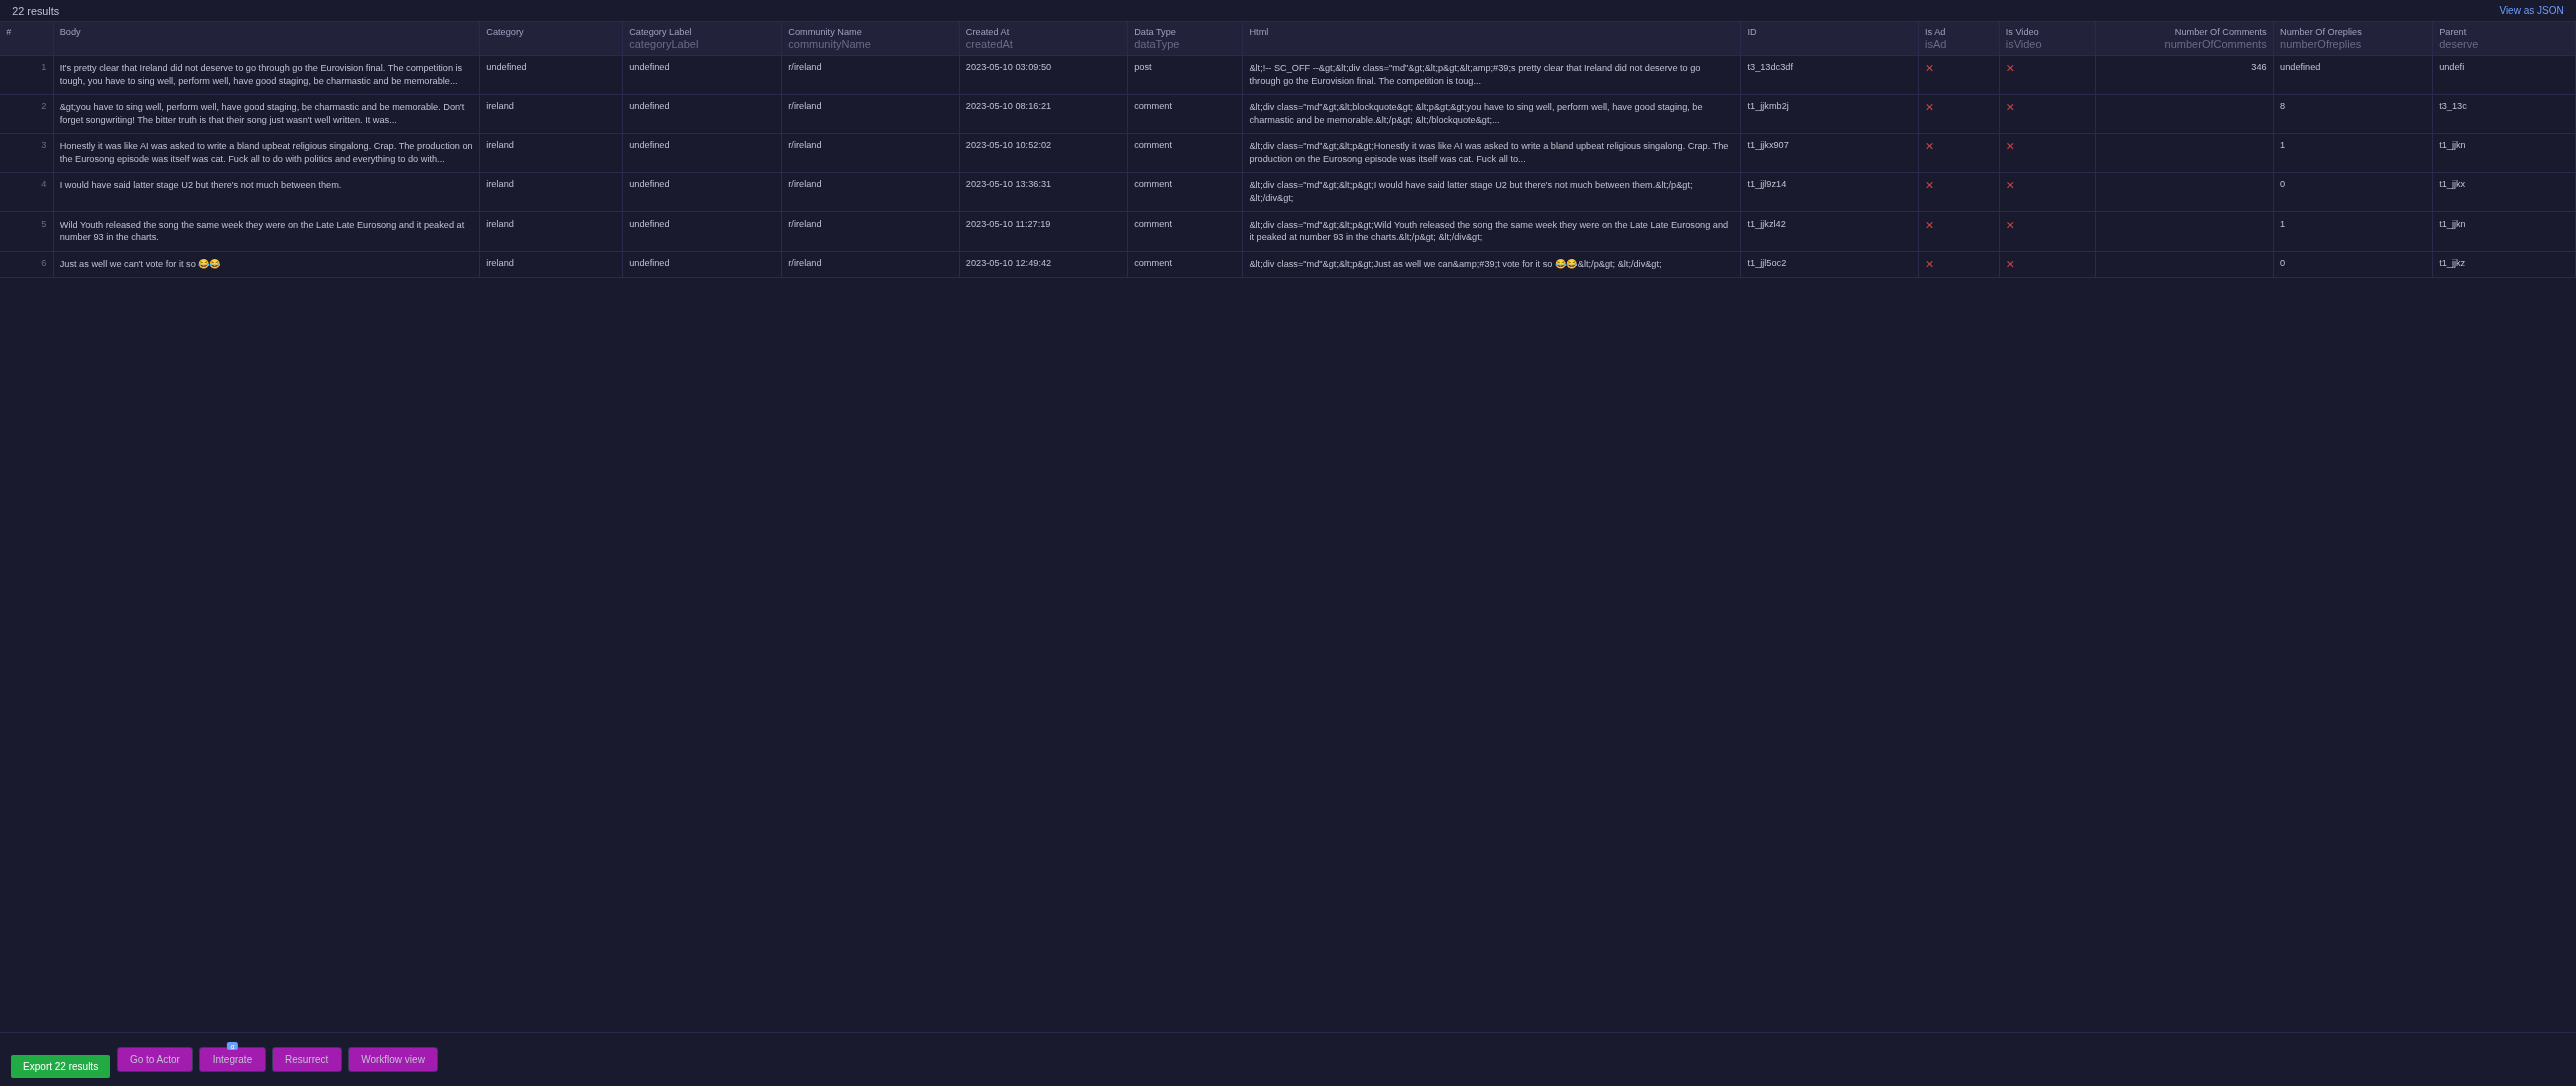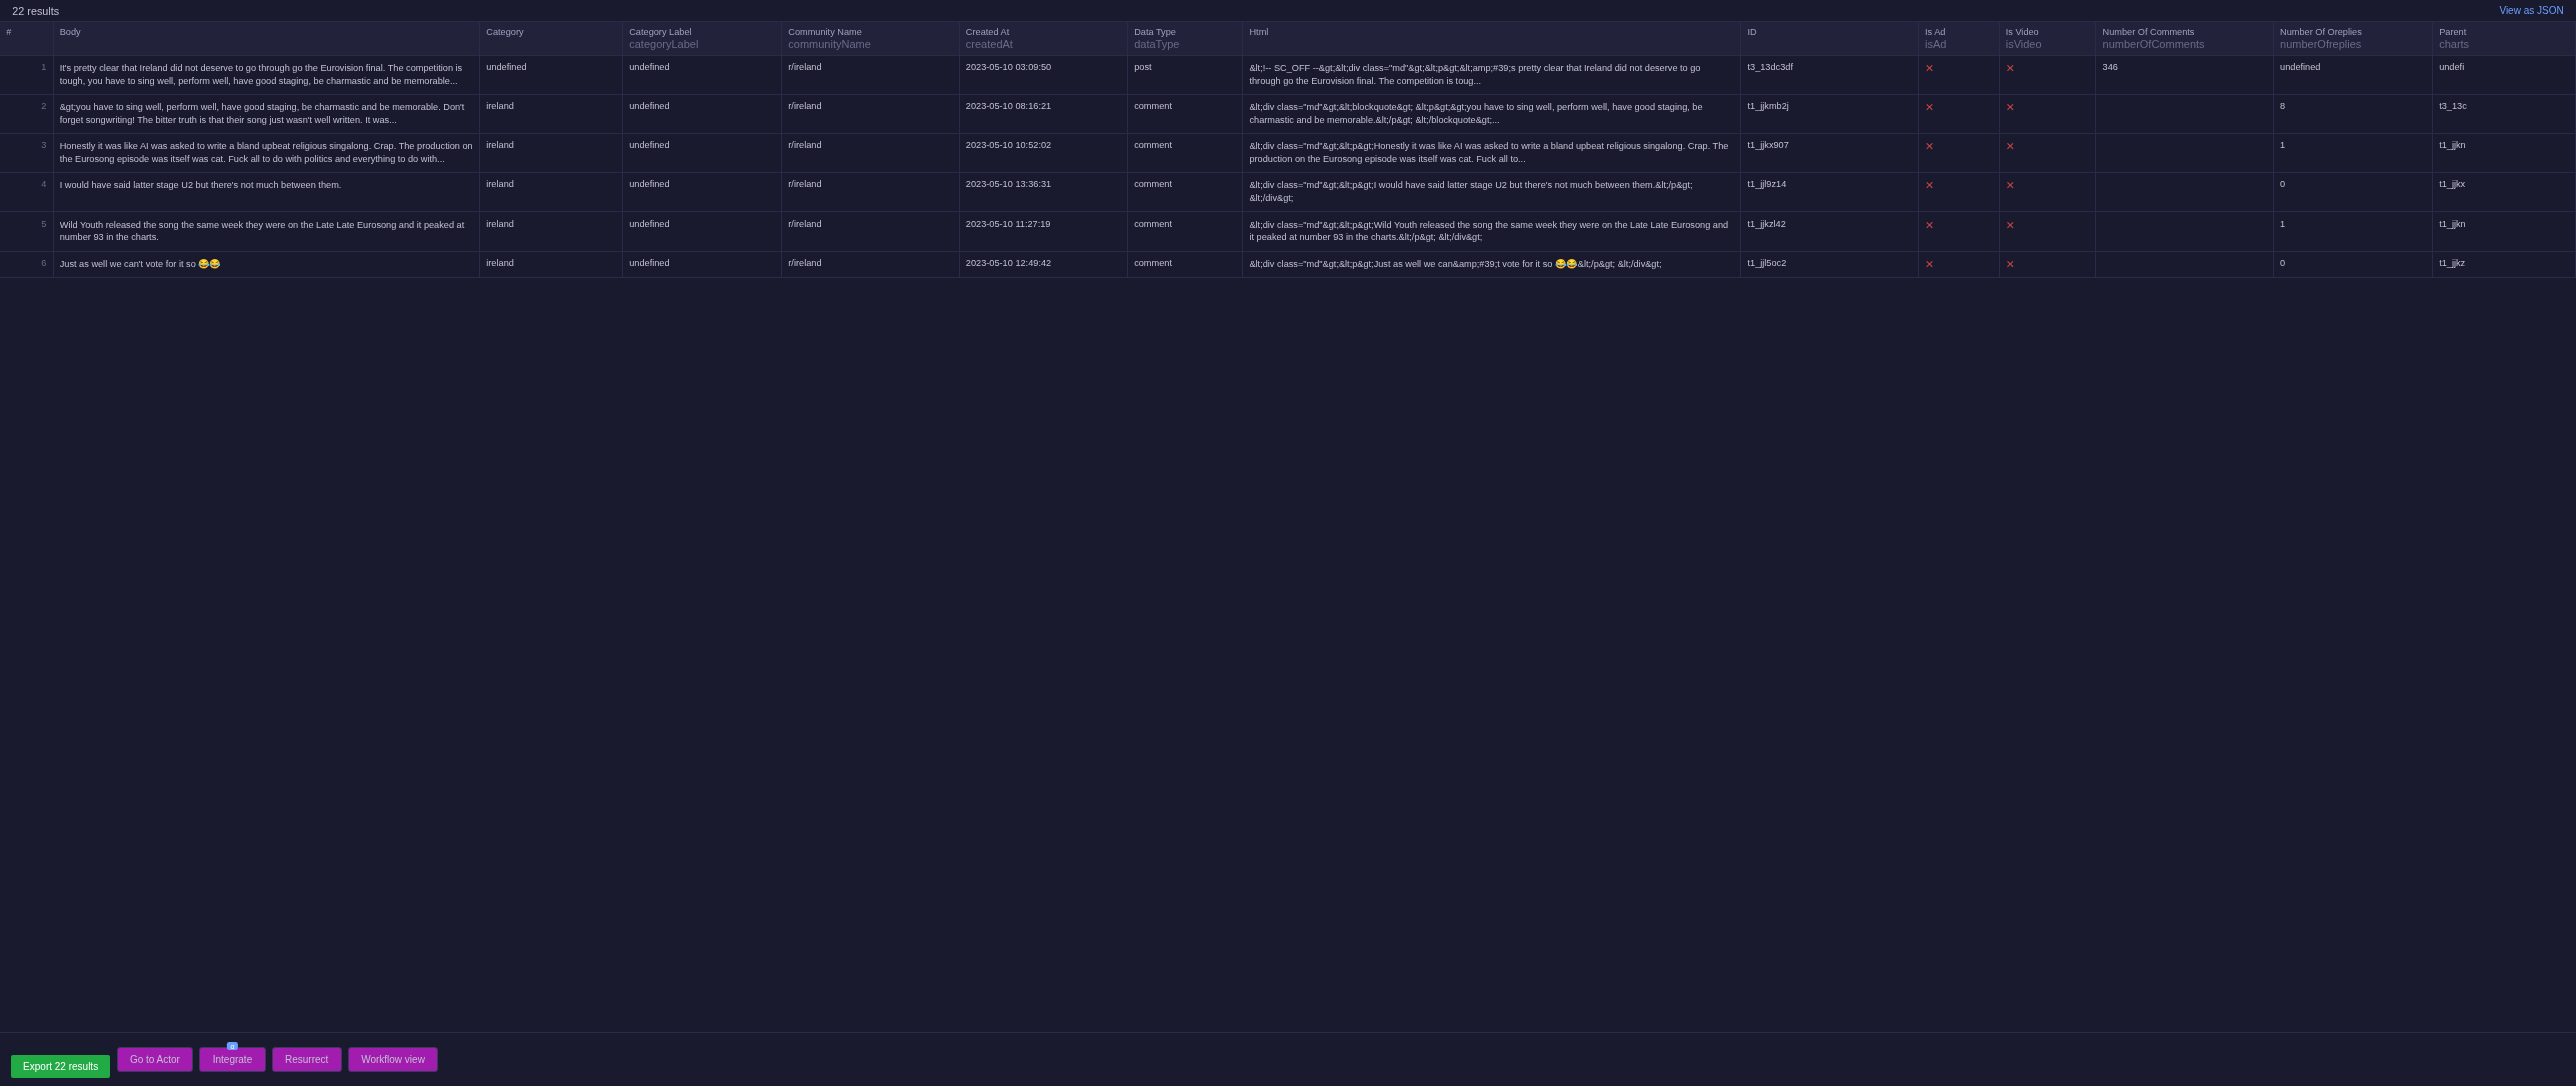--- a/index.html
+++ b/index.html
@@ -153,21 +153,21 @@
     .col-body { width: 185px; }
     .col-category { width: 62px; }
     .col-cat-label { width: 69px; }
     .col-comm-name { width: 77px; }
     .col-created { width: 73px; }
     .col-datatype { width: 50px; }
     .col-html { width: 216px; }
     .col-id { width: 77px; }
     .col-isad { width: 35px; }
     .col-isvideo { width: 42px; }
-    .col-numcomments { width: 77px; }
+    .col-numcomments { width: 77px; text-align: right; }
     .col-numofreplies { width: 69px; }
     .col-parent { width: 62px; }
 
     .cell-truncate {
       display: -webkit-box;
       -webkit-line-clamp: 4;
       -webkit-box-orient: vertical;
       overflow: hidden;
       line-height: 1.4;
     }
@@ -216,21 +216,21 @@
         <th class="col-numcomments">
           Number Of Comments
           <span class="sub-label">numberOfComments</span>
         </th>
         <th class="col-numofreplies">
           Number Of Oreplies
           <span class="sub-label">numberOfreplies</span>
         </th>
         <th class="col-parent">
           Parent
-          <span class="sub-label">charts</span>
+          <span class="sub-label">deserve</span>
         </th>
       </tr>
     </thead>
     <tbody id="table-body">
     <tr>
           <td class="col-num row-num">1</td>
           <td class="col-body">
             <div class="cell-truncate">It's pretty clear that Ireland did not deserve to go through go the Eurovision final. The competition is tough, you have to sing well, perform well, have good staging, be charmastic and be memorable...</div>
           </td>
           <td class="col-category">undefined</td>

